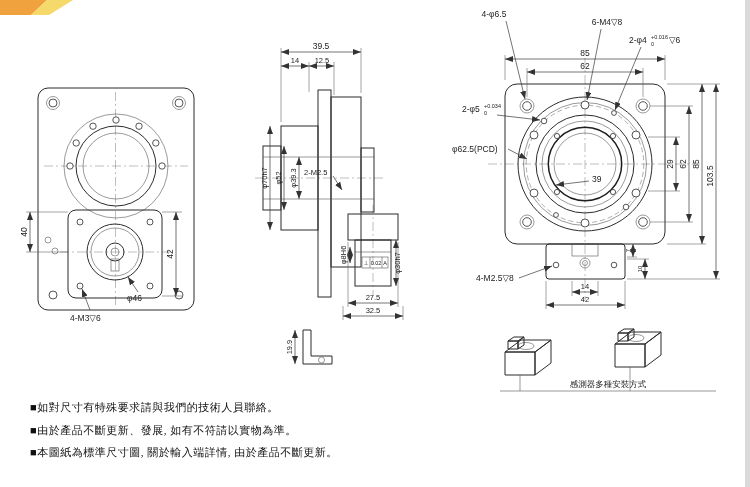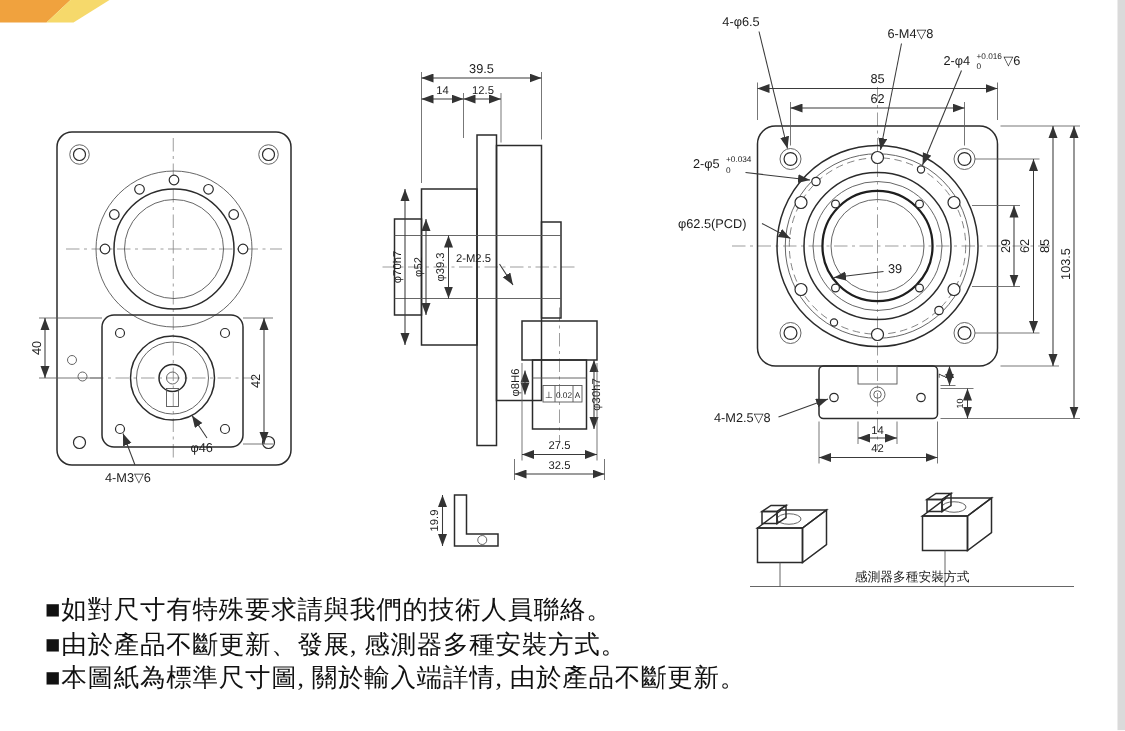--- a/index.html
+++ b/index.html
@@ -12,21 +12,21 @@
   .thin{fill:none;stroke:#555;stroke-width:.6;}
   .bold{fill:none;stroke:#1e1e1e;stroke-width:1.5;}
   .hole{fill:#fff;stroke:#2b2b2b;stroke-width:.8;}
   .cl{fill:none;stroke:#888;stroke-width:.55;stroke-dasharray:9 3 2 3;}
   .dsh{fill:none;stroke:#777;stroke-width:.6;stroke-dasharray:5 3;}
   .dim{stroke:#3a3a3a;stroke-width:.7;fill:none;}
   .ext{stroke:#5a5a5a;stroke-width:.55;fill:none;}
   .ldr{stroke:#3a3a3a;stroke-width:.7;fill:none;}.t8{font-size:8.5px;}.t7{font-size:7.5px;}.t6{font-size:6px;}.t55{font-size:5.5px;}
   .notes{position:absolute;left:30px;top:396px;color:#111;
          font-family:"Liberation Serif","DejaVu Serif",serif;
-         font-size:17px;line-height:22.5px;letter-spacing:.5px;}
+         font-size:11px;line-height:22.5px;letter-spacing:.5px;}
 </style>
 </head>
 <body>
 
 <div class="page">
 
 <svg width="750" height="487" viewBox="0 0 750 487">
   <defs>
     <marker id="arE" markerWidth="9" markerHeight="7" refX="8" refY="3" orient="auto" markerUnits="userSpaceOnUse">
       <path d="M0,0 L8,3 L0,6 Z" fill="#333"></path>
@@ -288,19 +288,19 @@
     <use href="#isoA" x="110" y="-8"></use>
     <line class="thin" x1="520" y1="375" x2="520" y2="391"></line>
     <line class="thin" x1="630" y1="367" x2="630" y2="391"></line>
     <line class="thin" x1="500" y1="391" x2="716" y2="391"></line>
     <text class="t8" x="608" y="387" text-anchor="middle">感測器多種安裝方式</text>
   </g>
 </svg>
 
 <div class="notes">
   <div>■如對尺寸有特殊要求請與我們的技術人員聯絡。</div>
-  <div>■由於產品不斷更新、發展, 感測器多種安裝方式。</div>
+  <div>■由於產品不斷更新、發展, 如有不符請以實物為準。</div>
   <div>■本圖紙為標準尺寸圖, 關於輸入端詳情, 由於產品不斷更新。</div>
 </div>
 
 <div class="edge-right"></div>
 
 </div>
 
 </body></html>

